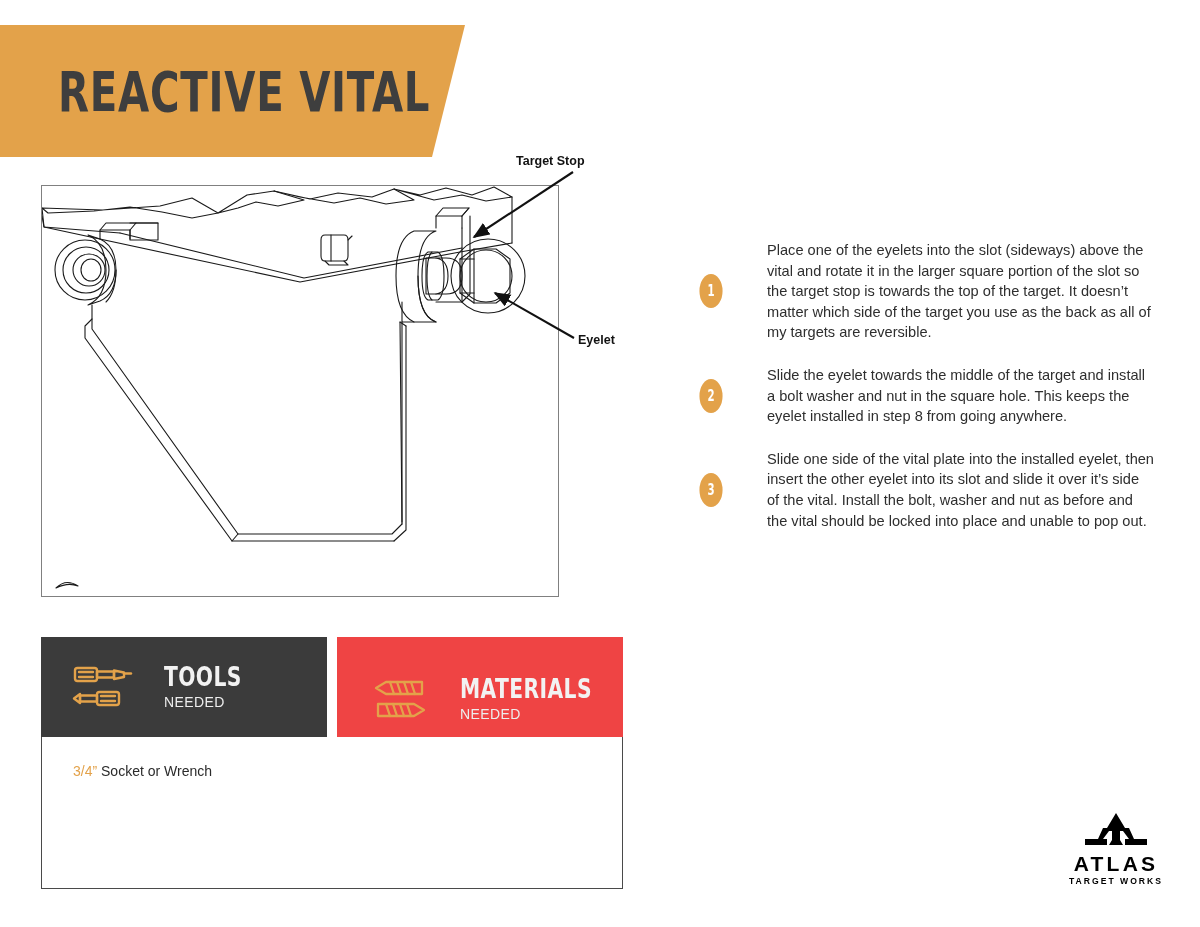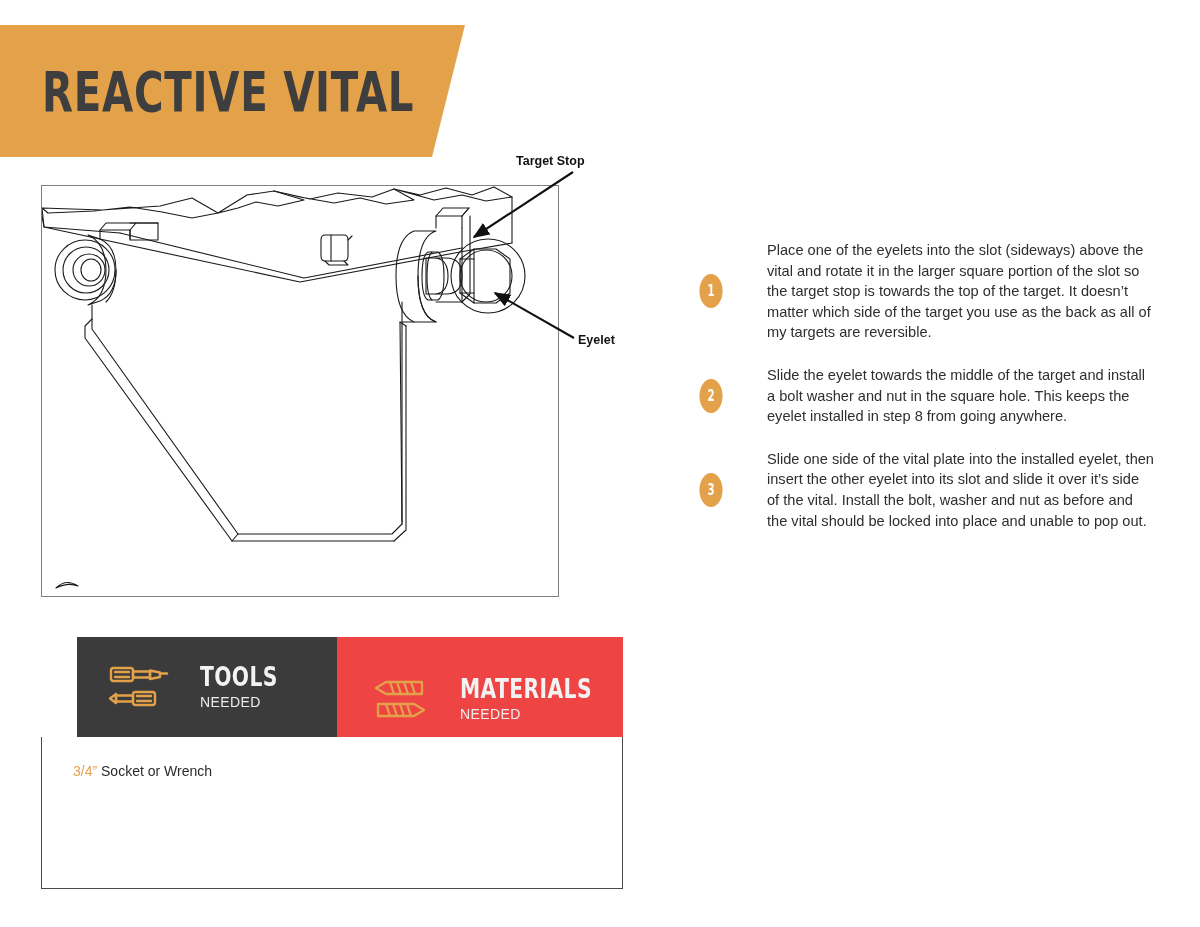--- a/index.html
+++ b/index.html
@@ -10,21 +10,21 @@
     overflow: hidden;
   }
   #page { position: relative; width: 1200px; height: 927px; background:#fff; }
 
   
   #header-banner {
     position: absolute; left: 0; top: 25px;
     width: 465px; height: 132px;
     background: #E3A24A;
     clip-path: polygon(0 0, 465px 0, 432px 132px, 0 132px);
-    display: flex; align-items: center;
+    display: flex; align-items: center; padding-left: 16px;
   }
   #header-title {
     margin-left: 42px;
     color: #3E3E3E;
     font-family: "DejaVu Sans", sans-serif;
     font-size: 56px;
     font-weight: bold;
     letter-spacing: 1px;
     transform: scaleX(0.72);
     transform-origin: left center;
@@ -76,21 +76,21 @@
     font-size: 14.6px;
     line-height: 20.6px;
     color: #2E2E2E;
   }
 
   
   #panel-tools-head {
     position: absolute; left: 41px; top: 637px;
     width: 286px; height: 100px;
     background: #3B3B3B;
-    display: flex; align-items: center; margin-left: 36px;
+    display: flex; align-items: center;
   }
   #panel-materials-head {
     position: absolute; left: 337px; top: 637px;
     width: 286px; height: 124px;
     background: #ef4444;
     display: flex; align-items: center;
   }
   .panel-icon { flex: 0 0 auto; margin-left: 31px; width: 64px; height: 50px; }
   .panel-titles { margin-left: 28px; }
   .panel-title {
@@ -297,14 +297,23 @@
       <div class="panel-sub">NEEDED</div>
     </div>
   </div>
 
   <div id="panel-body">
     <div class="panel-list-item">
       <span class="qty">3/4”</span><span> Socket or Wrench</span>
     </div>
   </div>
 
+  <div id="logo">
+    <svg id="logo-mark" width="62" height="40" viewBox="0 0 62 40">
+      <path fill="#000000" d="M31 1 L40 16 L44 16 L49 27 L62 27 L62 33 L40 33 L40 27 L44 27 L38 19 L35 19
+                               L35 28 L38 33 L24 33 L27 28 L27 19 L24 19 L18 27 L22 27 L22 33 L0 33 L0 27
+                               L13 27 L18 16 L22 16 Z"></path>
+    </svg>
+    <div class="logo-word" id="logo-name">ATLAS</div>
+    <div class="logo-word" id="logo-tag">TARGET WORKS</div>
+  </div>
 
 </div>
 
 </body></html>

